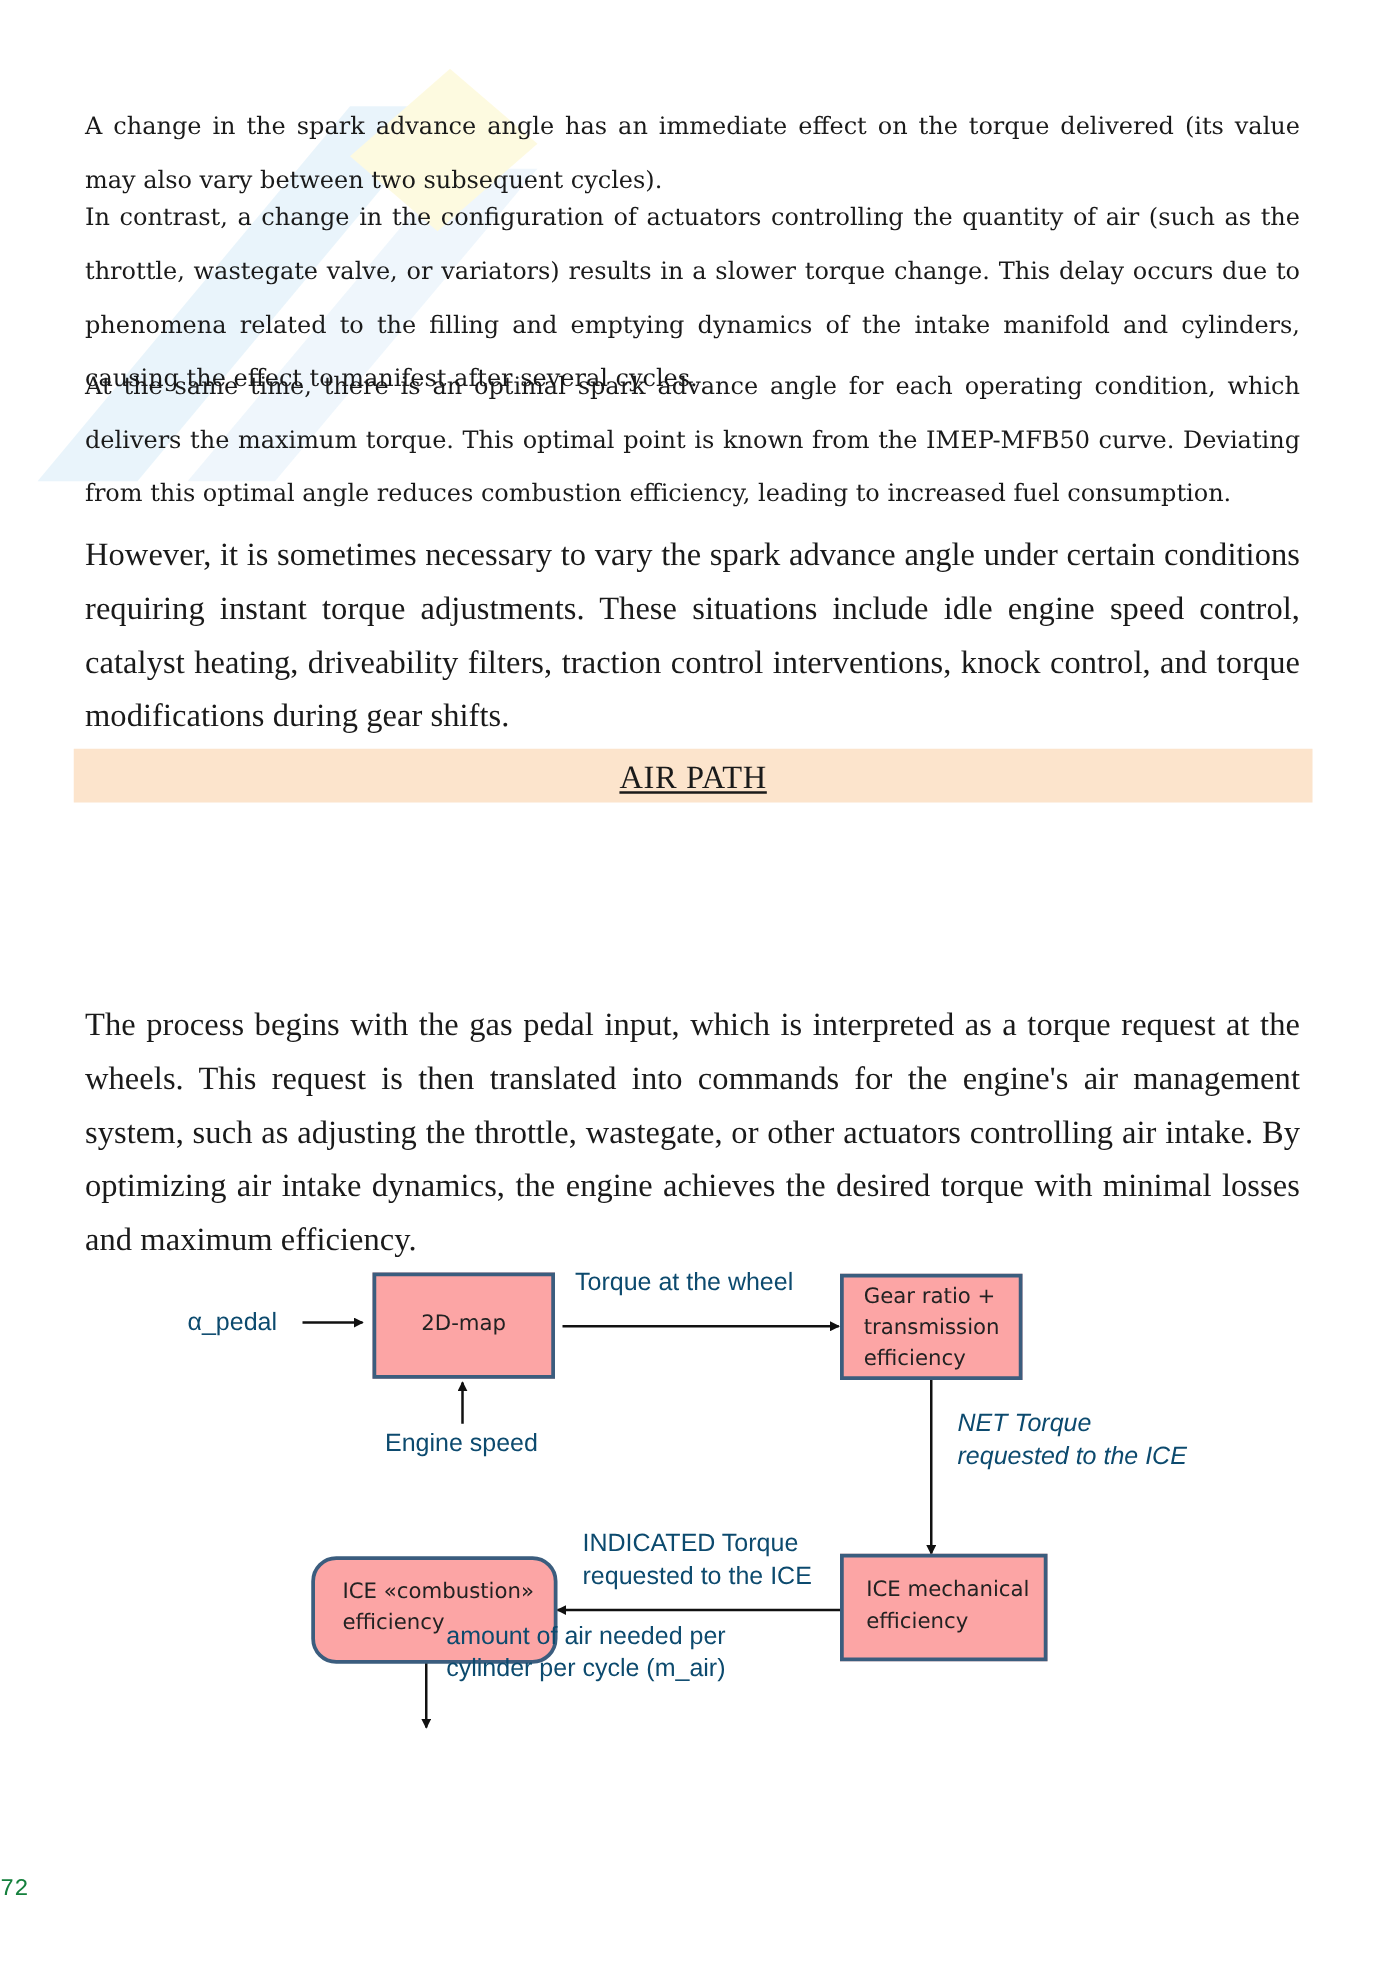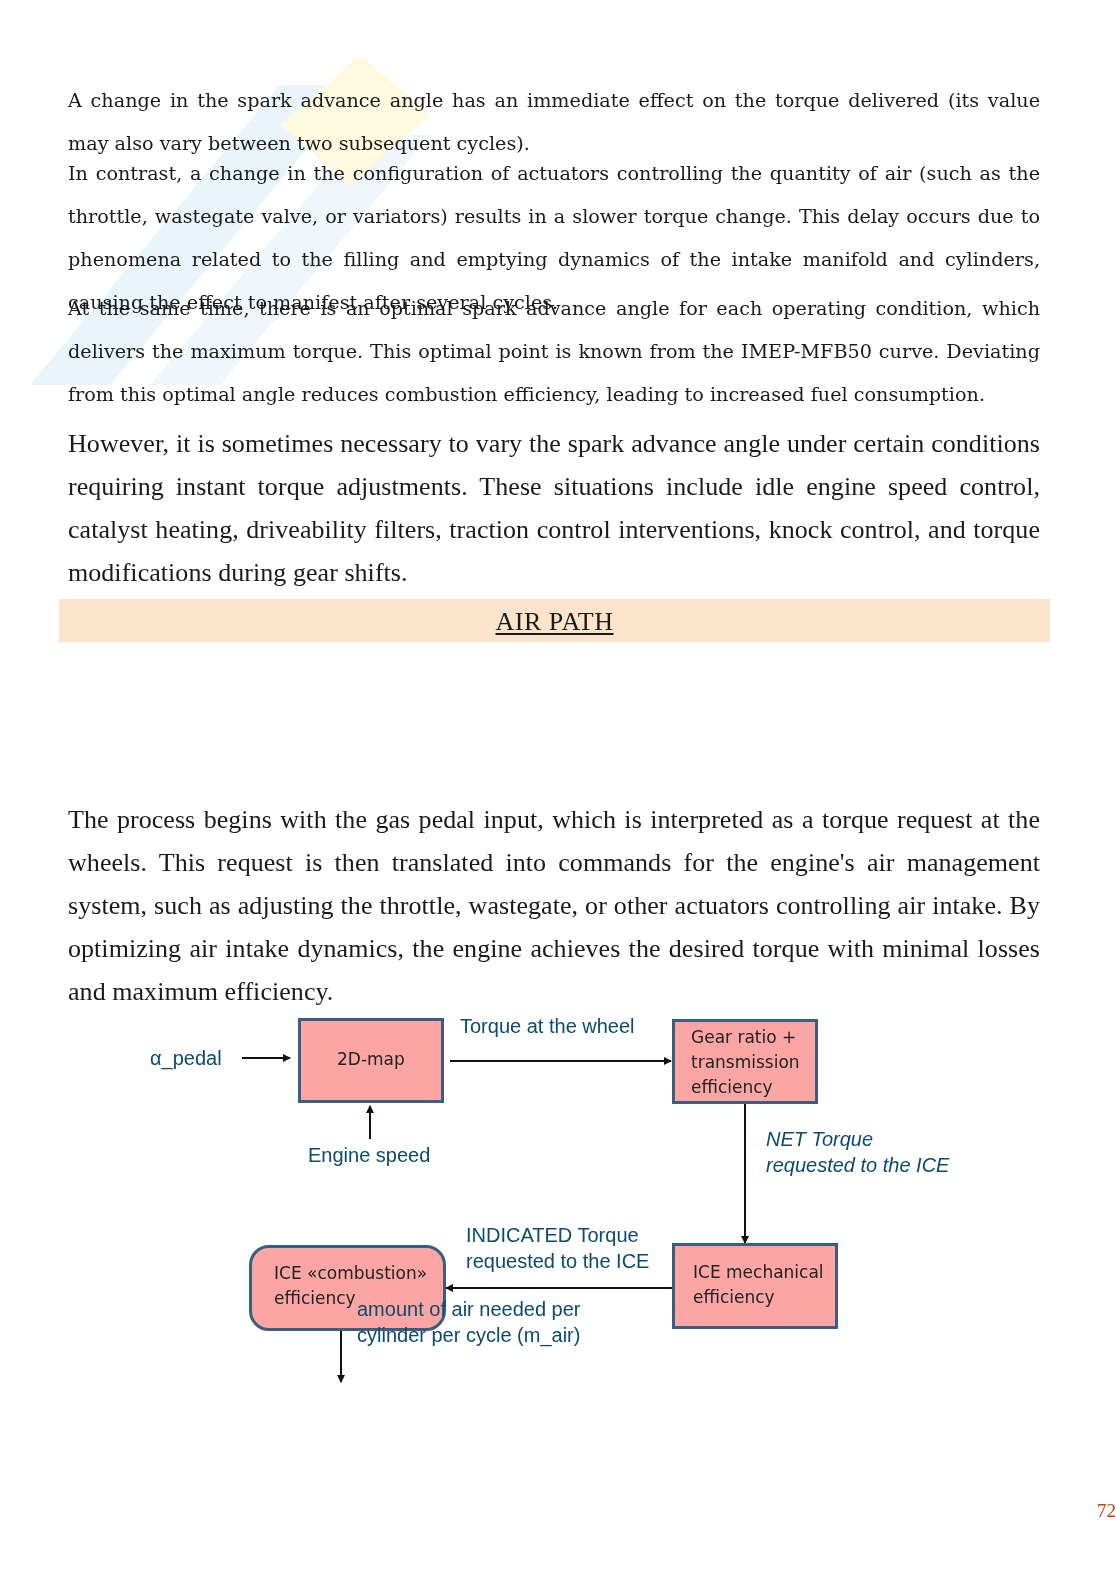--- a/index.html
+++ b/index.html
@@ -36,22 +36,22 @@
       position: absolute; box-sizing: border-box; border: 3px solid #3b5d7e; background: #fca5a5;
       font-family: "DejaVu Sans", "Liberation Sans", sans-serif; font-size: 17px; color: #222;
       line-height: 25px;
     }
     .box .lbl { position: absolute; left: 16px; top: 0; white-space: pre-line; }
     .dlabel {
       position: absolute; font-family: "Liberation Sans", "DejaVu Sans", sans-serif;
       font-size: 20px; color: #0c4a6e; line-height: 26px; white-space: pre-line;
     }
     .page-number {
-      position: absolute; left: 0; width: 1116px; top: 1500px; text-align: right;
-      font-family: Liberation Serif, serif; font-size: 19px; color: #c2410c;
+      position: absolute; left: 0; width: 1116px; top: 1500px; text-align: left;
+      font-family: Liberation Mono, monospace; font-size: 19px; color: #15803d;
     }
   </style>
 </head>
 <body>
 
 <div class="page">
 
   <svg class="watermark" viewBox="0 0 440 360">
     <polygon points="0,330 250,30 330,30 80,330" fill="#d8ecf8"></polygon>
     <polygon points="120,330 330,80 400,80 190,330" fill="#e2f0fa"></polygon>

